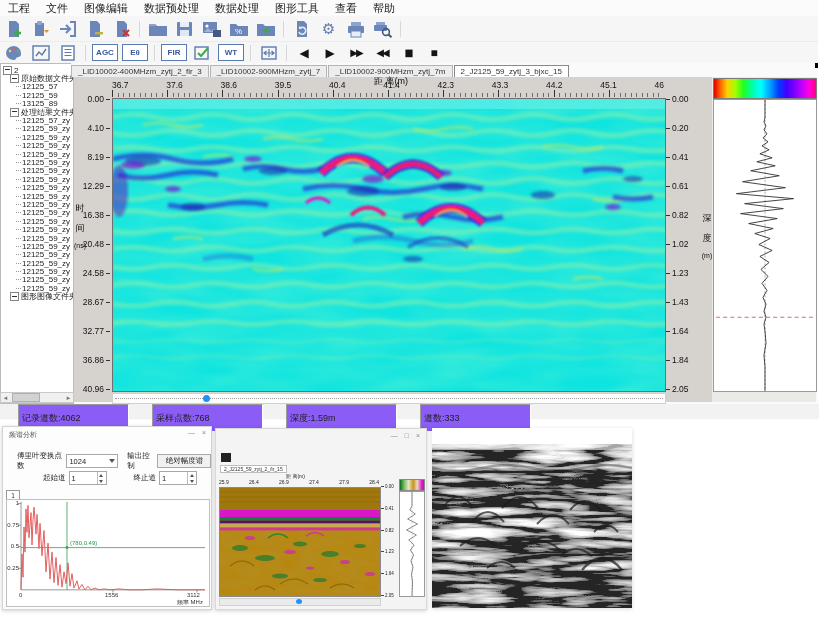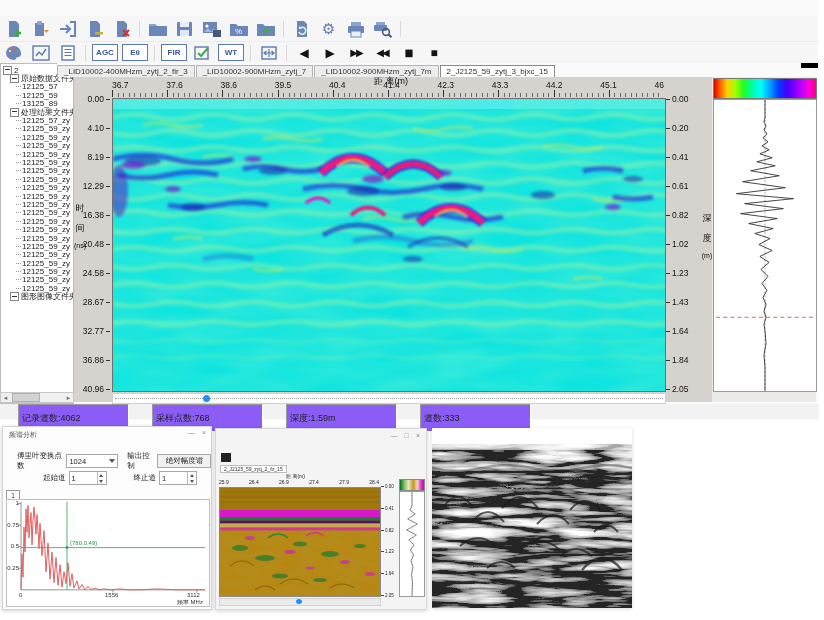--- a/index.html
+++ b/index.html
@@ -25,21 +25,21 @@
   .trow.d1{padding-left:7px;}
   .trow.d2{padding-left:13px;text-align:right;}
   .trow.d2::before{content:"";width:5px;border-top:1px dotted #999;margin-right:1px;flex:none;}
   .exp{position:relative;width:7px;height:7px;border:1px solid #848484;background:#fff;margin-right:2px;flex:none;}
   .exp::before{content:"";position:absolute;left:1px;right:1px;top:2.5px;border-top:1px solid #333;}
   .tree-scroll{left:0;top:392px;width:72px;height:9px;background:#f0f0f0;border:1px solid #c8c8c8;display:flex;align-items:center;font-size:6px;color:#777;}
   .tree-scroll .arr{width:9px;text-align:center;}
   .tree-scroll .thumb{width:26px;height:7px;background:#d2d2d2;border:1px solid #b0b0b0;margin-left:2px;}
   .tree-scroll .sp{flex:1;}
   
-  .tabbar{left:57px;top:63px;width:744px;height:14px;display:flex;align-items:flex-end;font-size:8px;color:#333;background:#fafafa;}
+  .tabbar{left:71px;top:63px;width:744px;height:14px;display:flex;align-items:flex-end;font-size:8px;color:#333;background:#fafafa;}
   .tabbar span{padding:1px 6px 1px 6px;border:1px solid #b4b4b4;border-bottom:none;background:#ededed;margin-right:1px;white-space:nowrap;}
   .tabbar span.active{background:#fff;border-color:#8a8a8a;position:relative;}
   
   .plot-region{left:74px;top:77px;width:640px;height:325px;background:#d6d3ce;}
   .ruler-label{left:300px;top:-2px;font-size:9px;color:#111;}
   .hticks{display:flex;justify-content:space-between;font-size:8.5px;color:#111;}
   .ruler-nums{left:38px;top:3px;width:552px;}
   .minor{left:38px;top:13px;width:552px;height:7px;
     background-image:repeating-linear-gradient(90deg,#303030 0 1px,transparent 1px 55.2px),repeating-linear-gradient(90deg,#6a6a6a 0 1px,transparent 1px 5.52px);
     background-size:100% 7px,100% 4px;background-position:left bottom,left bottom;background-repeat:no-repeat,no-repeat;}
@@ -110,20 +110,30 @@
   .caption-box{left:638px;top:432px;width:182px;height:184px;background:#d9e9f4;border-radius:8px;padding:10px 8px 0 10px;box-sizing:border-box;box-shadow:1px 2px 5px rgba(0,0,0,.12);}
   .caption-box .line{font-size:16px;font-weight:bold;color:#161616;line-height:1.55;word-break:break-all;}
 </style>
 </head>
 <body>
 
 <div class="stage">
 
   <div class="abs main-window">
 
+    <div class="abs menubar">
+        <span class="menu-item">工程</span>
+        <span class="menu-item">文件</span>
+        <span class="menu-item">图像编辑</span>
+        <span class="menu-item">数据预处理</span>
+        <span class="menu-item">数据处理</span>
+        <span class="menu-item">图形工具</span>
+        <span class="menu-item">查看</span>
+        <span class="menu-item">帮助</span>
+      </div>
 
     <div class="abs toolbar tb1">
       <span class="tico">
           <svg width="20" height="18" viewBox="0 0 20 18">
             <path d="M5 1h7l3 3v13H5z" fill="#6d86ba"></path>
             <path d="M10 13h7M13.5 9.5v7" stroke="#3faa4a" stroke-width="2.4"></path>
           </svg>
         </span>
       <span class="tico">
           <svg width="20" height="18" viewBox="0 0 20 18">

